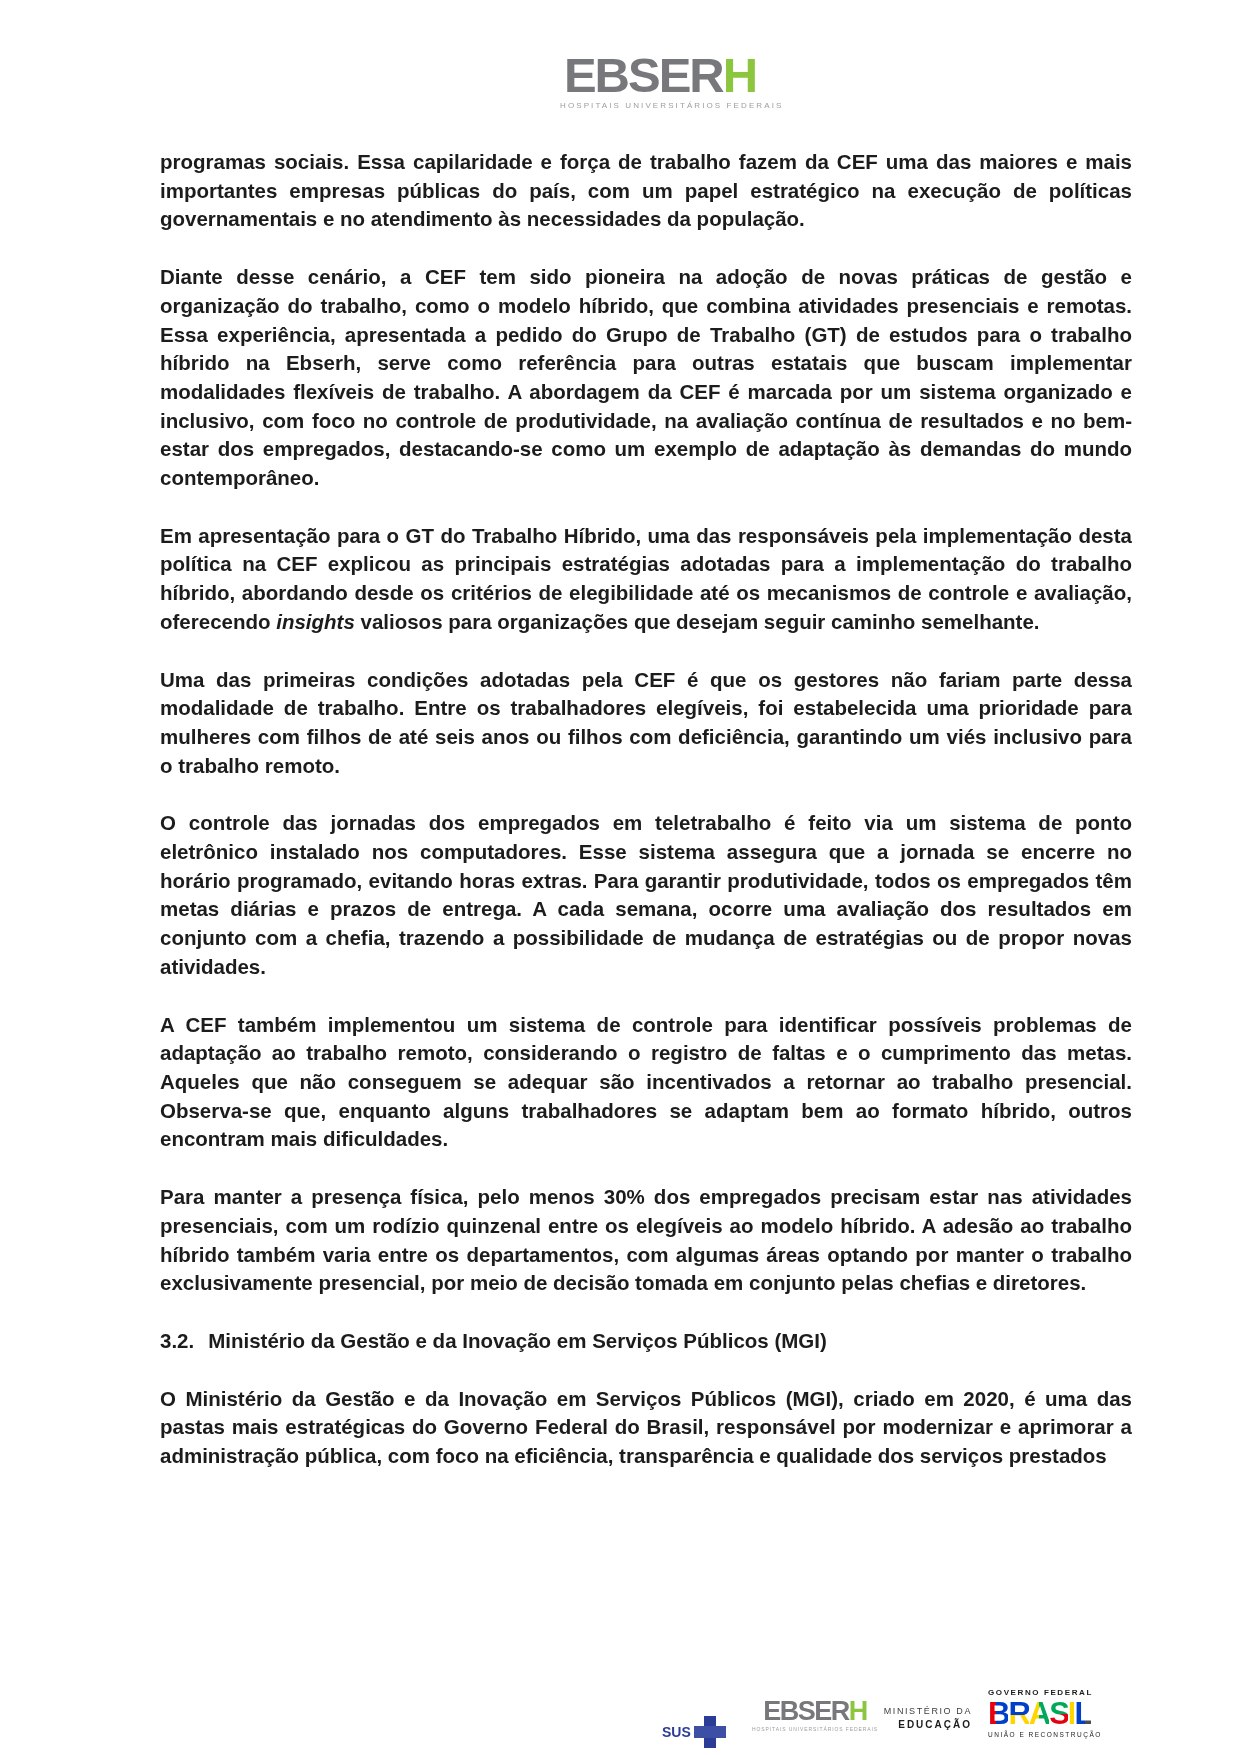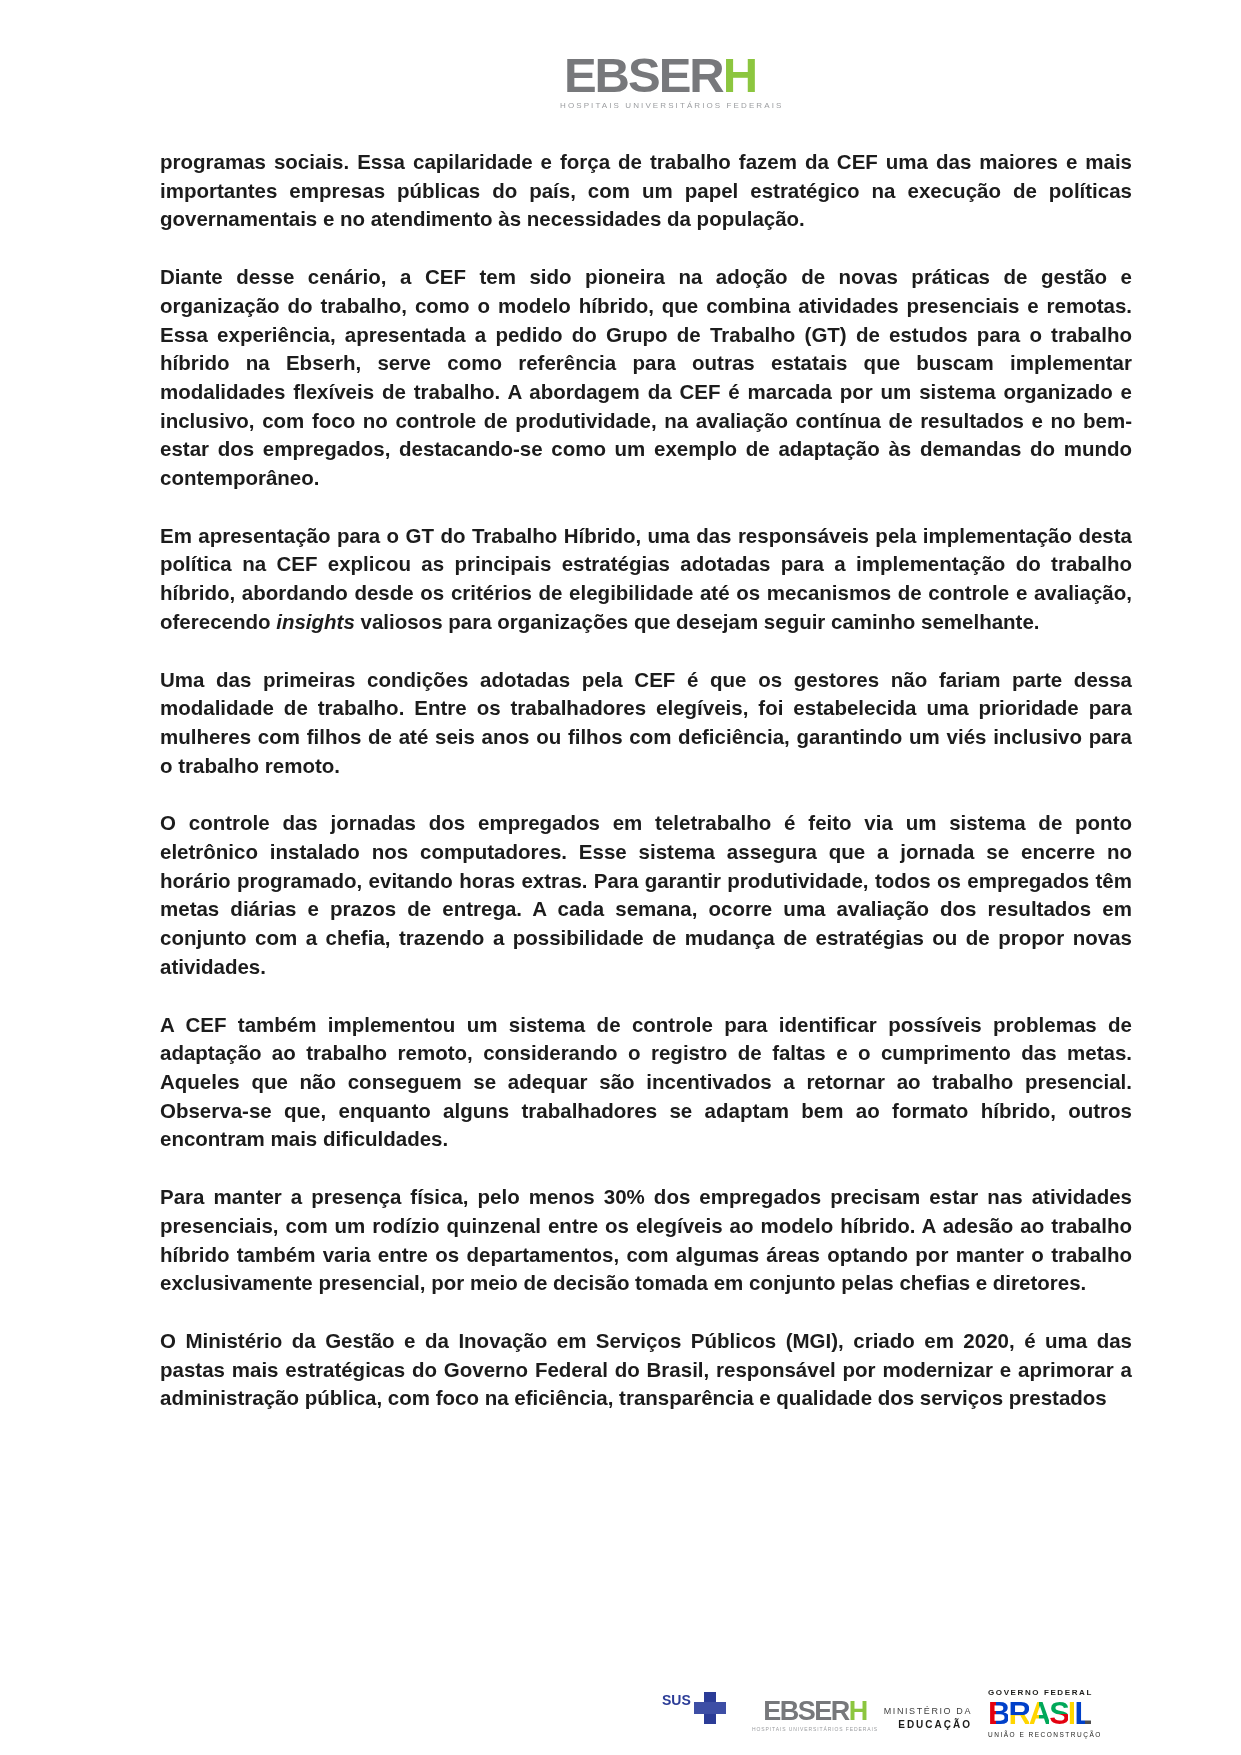--- a/index.html
+++ b/index.html
@@ -41,21 +41,21 @@
   .section-heading{
     margin:0 0 29px 0;
     font-size:20.5px;line-height:28.7px;font-weight:bold;color:#1c1c1c;
   }
   .heading-number{margin-right:14px;}
 
   
   .doc-footer{position:absolute;left:0;top:1680px;width:100%;height:75px;}
 
   
-  .sus-logo{position:absolute;left:662px;top:12px;display:flex;}
+  .sus-logo{position:absolute;left:662px;top:36px;display:flex;align-items:center;}
   .sus-text{font-weight:bold;font-size:14px;color:#2b3c97;letter-spacing:0px;margin-right:3px;}
   .sus-cross{position:relative;width:32px;height:32px;}
   .sus-cross::before{content:"";position:absolute;left:10px;top:0;width:12px;height:32px;background:#2b3c97;}
   .sus-cross::after{content:"";position:absolute;left:0;top:10px;width:32px;height:12px;background:#3d4ea5;}
 
   
   .ebserh-footer{position:absolute;left:750px;top:18px;width:130px;text-align:center;}
   .ebserh-footer .ebserh-wordmark{font-size:27px;line-height:26px;letter-spacing:-1.5px;}
   .ebserh-footer .ebserh-subtitle{font-size:5px;letter-spacing:0.9px;margin-top:2px;color:#9b9da0;}
 
@@ -90,20 +90,23 @@
     <div id="paras-top">
         <p><span>programas sociais. Essa capilaridade e força de trabalho fazem da CEF uma das maiores e mais importantes empresas públicas do país, com um papel estratégico na execução de políticas governamentais e no atendimento às necessidades da população.</span></p>
         <p><span>Diante desse cenário, a CEF tem sido pioneira na adoção de novas práticas de gestão e organização do trabalho, como o modelo híbrido, que combina atividades presenciais e remotas. Essa experiência, apresentada a pedido do Grupo de Trabalho (GT) de estudos para o trabalho híbrido na Ebserh, serve como referência para outras estatais que buscam implementar modalidades flexíveis de trabalho. A abordagem da CEF é marcada por um sistema organizado e inclusivo, com foco no controle de produtividade, na avaliação contínua de resultados e no bem-estar dos empregados, destacando-se como um exemplo de adaptação às demandas do mundo contemporâneo.</span></p>
         <p><span>Em apresentação para o GT do Trabalho Híbrido, uma das responsáveis pela implementação desta política na CEF explicou as principais estratégias adotadas para a implementação do trabalho híbrido, abordando desde os critérios de elegibilidade até os mecanismos de controle e avaliação, oferecendo </span><em>insights</em><span> valiosos para organizações que desejam seguir caminho semelhante.</span></p>
         <p><span>Uma das primeiras condições adotadas pela CEF é que os gestores não fariam parte dessa modalidade de trabalho. Entre os trabalhadores elegíveis, foi estabelecida uma prioridade para mulheres com filhos de até seis anos ou filhos com deficiência, garantindo um viés inclusivo para o trabalho remoto.</span></p>
         <p><span>O controle das jornadas dos empregados em teletrabalho é feito via um sistema de ponto eletrônico instalado nos computadores. Esse sistema assegura que a jornada se encerre no horário programado, evitando horas extras. Para garantir produtividade, todos os empregados têm metas diárias e prazos de entrega. A cada semana, ocorre uma avaliação dos resultados em conjunto com a chefia, trazendo a possibilidade de mudança de estratégias ou de propor novas atividades.</span></p>
         <p><span>A CEF também implementou um sistema de controle para identificar possíveis problemas de adaptação ao trabalho remoto, considerando o registro de faltas e o cumprimento das metas. Aqueles que não conseguem se adequar são incentivados a retornar ao trabalho presencial. Observa-se que, enquanto alguns trabalhadores se adaptam bem ao formato híbrido, outros encontram mais dificuldades.</span></p>
         <p><span>Para manter a presença física, pelo menos 30% dos empregados precisam estar nas atividades presenciais, com um rodízio quinzenal entre os elegíveis ao modelo híbrido. A adesão ao trabalho híbrido também varia entre os departamentos, com algumas áreas optando por manter o trabalho exclusivamente presencial, por meio de decisão tomada em conjunto pelas chefias e diretores.</span></p>
       </div>
 
+    <h2 class="section-heading">
+      <span class="heading-number">3.2.</span><span class="heading-text">Ministério da Gestão e da Inovação em Serviços Públicos (MGI)</span>
+    </h2>
 
     <div id="paras-bottom">
         <p><span>O Ministério da Gestão e da Inovação em Serviços Públicos (MGI), criado em 2020, é uma das pastas mais estratégicas do Governo Federal do Brasil, responsável por modernizar e aprimorar a administração pública, com foco na eficiência, transparência e qualidade dos serviços prestados</span></p>
       </div>
   </main>
 
   <footer class="doc-footer">
 
     <div class="sus-logo">
       <span class="sus-text">SUS</span>

